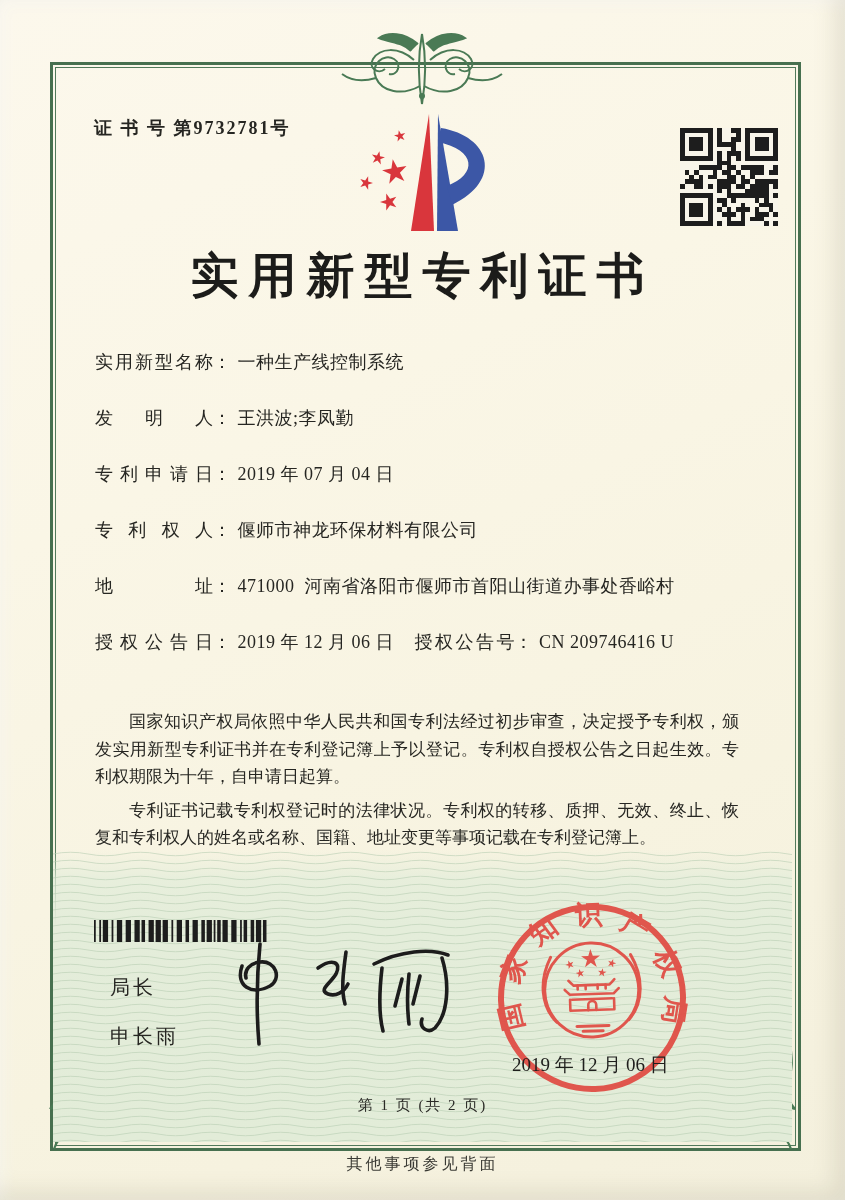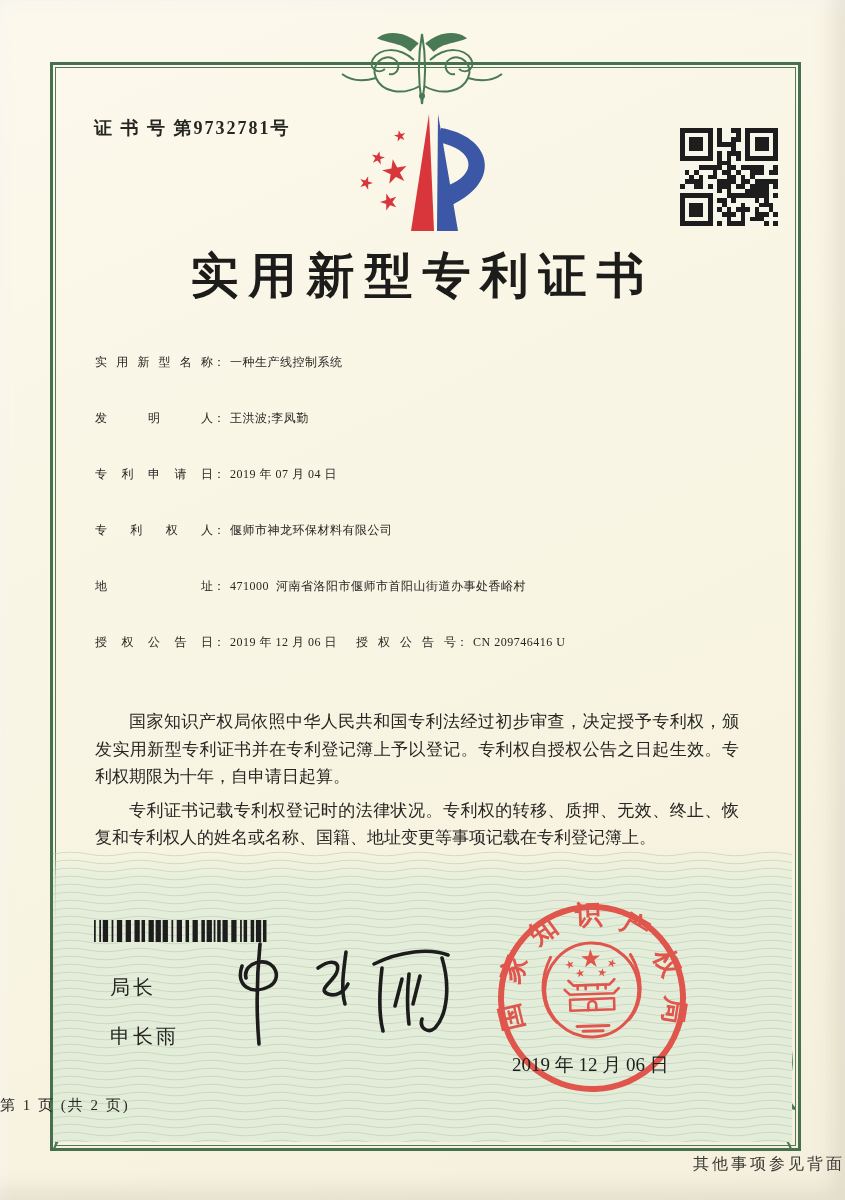--- a/index.html
+++ b/index.html
@@ -14,43 +14,43 @@
   .ornament{position:absolute;pointer-events:none;}
   #orn-top{left:292px;top:26px;width:260px;height:82px;}
   #orn-bl{left:40px;top:1024px;width:112px;height:126px;}
   #orn-br{left:693px;top:1024px;width:112px;height:126px;transform:scaleX(-1);}
   .cert-number{position:absolute;left:94px;top:116px;font-size:18px;letter-spacing:2px;white-space:pre;font-weight:bold;}
   .logo{position:absolute;left:338px;top:106px;width:180px;height:132px;}
   .qr{position:absolute;left:680px;top:128px;width:98px;height:98px;}
   .qr svg{width:100%;height:100%;}
   .title{position:absolute;left:0;right:0;top:244px;text-align:center;
          font-size:48px;font-weight:bold;letter-spacing:10px;color:#1c1c1a;}
-  .fields{position:absolute;left:95px;top:352px;width:660px;font-size:12px;}
+  .fields{position:absolute;left:95px;top:352px;width:660px;font-size:18px;}
   .field-row{margin-bottom:36px;line-height:20px;white-space:nowrap;}
   .flabel{display:inline-block;width:118px;text-align:justify;text-align-last:justify;
           -moz-text-align-last:justify;text-justify:inter-character;vertical-align:top;}
   .flabel2{display:inline-block;width:100px;text-align:justify;text-align-last:justify;vertical-align:top;}
   .fcolon{display:inline-block;margin:0 2px 0 0;}
   .fvalue{white-space:pre;letter-spacing:.5px;}
   .grant-group{display:inline-block;margin-left:16px;}
   .body-text{position:absolute;left:95px;top:708px;width:658px;font-size:17px;
              line-height:1.62;text-align:justify;}
   .body-text p{margin:0 14px 6px 0;text-indent:2em;}
   .band{position:absolute;left:53px;top:850px;width:739px;height:292px;
         background:linear-gradient(180deg,rgba(226,237,218,0) 0%,rgba(226,237,218,.75) 10%,#e4edda 26%,#e2ecd8 100%);}
   .band svg{position:absolute;inset:0;width:100%;height:100%;}
   .barcode{position:absolute;left:94px;top:920px;width:176px;height:22px;}
   .barcode svg{width:100%;height:100%;}
   .signer{position:absolute;left:110px;top:974px;font-size:20px;letter-spacing:3px;}
   .signer div{margin-bottom:22px;}
   .signature{position:absolute;left:222px;top:934px;width:240px;height:118px;}
   .seal{position:absolute;left:492px;top:898px;width:200px;height:200px;opacity:.92;transform:rotate(-2deg);}
   .seal-date{position:absolute;left:512px;top:1052px;font-size:19px;white-space:pre;color:#1e1e1c;z-index:5;}
-  .page-number{position:absolute;left:0;right:0;top:1096px;text-align:left;font-size:15px;letter-spacing:2px;color:#2a2a26;}
-  .back-note{position:absolute;left:0;right:0;top:1154px;text-align:right;font-size:16px;letter-spacing:3px;color:#3a3a34;}
+  .page-number{position:absolute;left:0;right:0;top:1096px;text-align:center;font-size:15px;letter-spacing:2px;color:#2a2a26;}
+  .back-note{position:absolute;left:0;right:0;top:1154px;text-align:center;font-size:16px;letter-spacing:3px;color:#3a3a34;}
 </style>
 </head>
 <body>
 
 <div class="page">
 
   <div class="frame"></div>
 
   <svg id="orn-top" class="ornament" viewBox="0 0 260 82">
     <g stroke="#4a7a55" fill="none" stroke-width="2">

